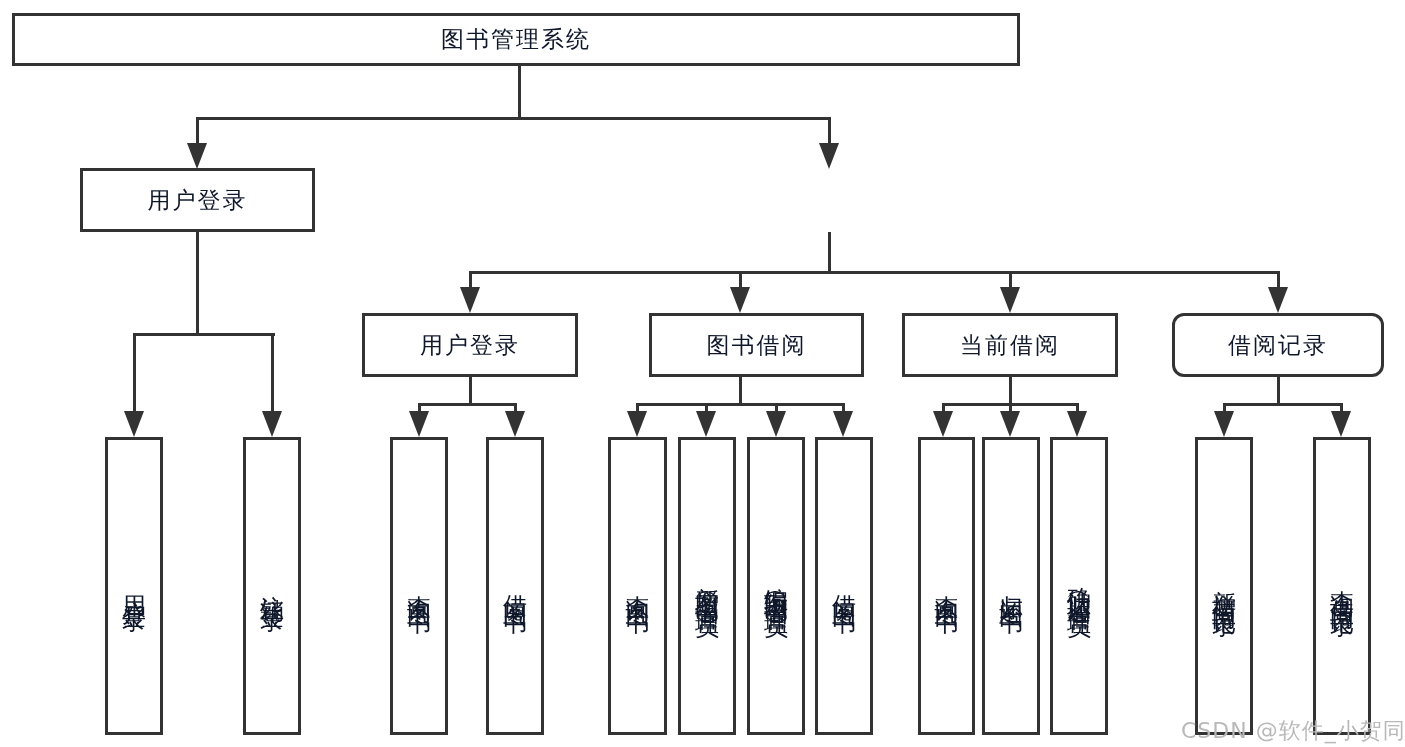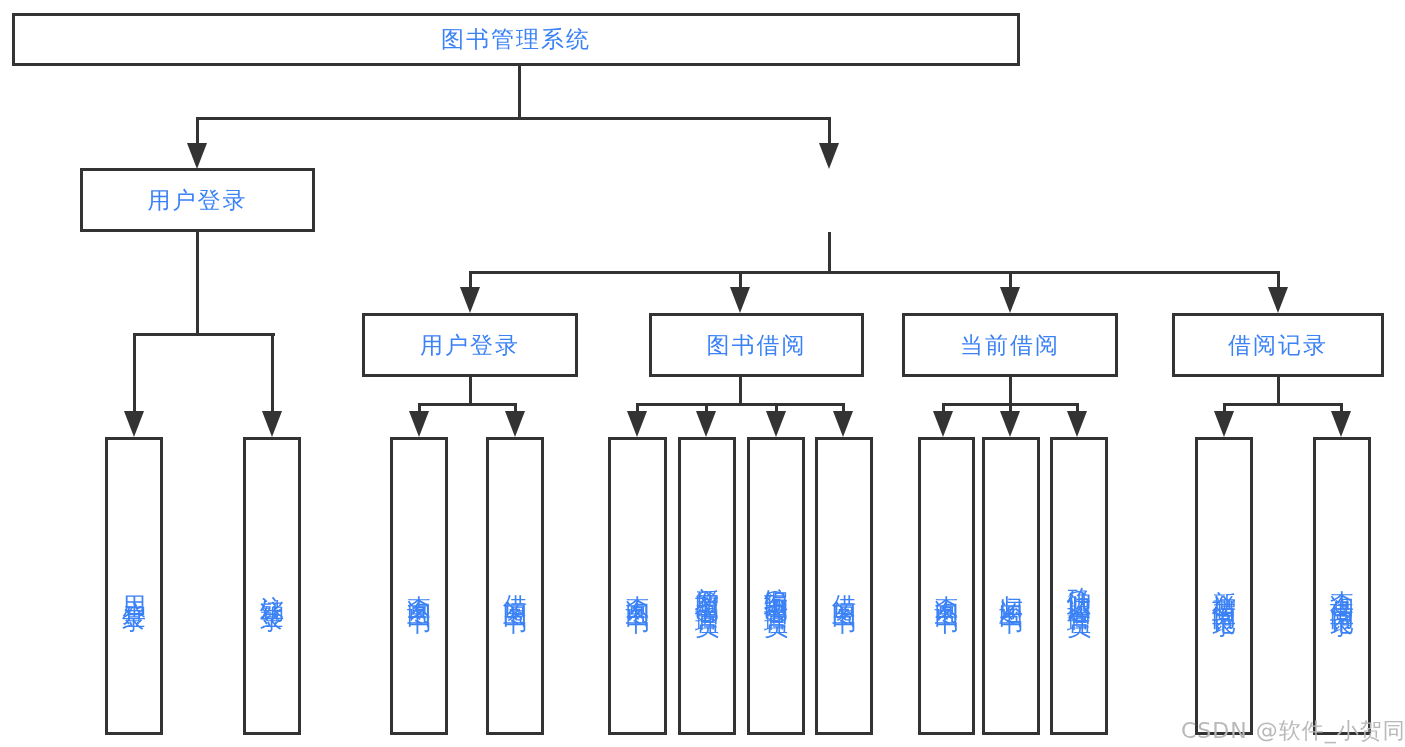--- a/index.html
+++ b/index.html
@@ -2,21 +2,21 @@
 <html><head>
 <meta charset="utf-8">
 <style>
   html,body{margin:0;padding:0;background:#ffffff;}
   .canvas{
     position:relative;width:1405px;height:747px;background:#ffffff;overflow:hidden;
     font-family:"DejaVu Sans","Liberation Sans",sans-serif;color:#333333;
   }
   .box{
     position:absolute;border:3px solid #333333;background:#ffffff;box-sizing:border-box;
-    display:flex;align-items:center;justify-content:center;color:#3b82f6;
+    display:flex;align-items:center;justify-content:center;color:#0f172a;
   }
   .hlabel{font-size:23px;letter-spacing:2px;white-space:nowrap;}
   .vlabel{writing-mode:vertical-rl;font-size:24px;letter-spacing:5px;line-height:1;white-space:nowrap;}
   .vline{position:absolute;width:3px;background:#333333;}
   .hline{position:absolute;height:3px;background:#333333;}
   .arrow{
     position:absolute;width:0;height:0;
     border-left:10px solid transparent;border-right:10px solid transparent;
     border-top:26px solid #333333;
   }
@@ -65,21 +65,21 @@
 
   <div class="box hlabel" style="left:362px;top:313px;width:216px;height:64px;">
     <span>用户登录</span>
   </div>
   <div class="box hlabel" style="left:633px;top:313px;width:215px;height:64px;margin-left:16px;">
     <span>图书借阅</span>
   </div>
   <div class="box hlabel" style="left:902px;top:313px;width:216px;height:64px;">
     <span>当前借阅</span>
   </div>
-  <div class="box hlabel" style="left:1172px;top:313px;width:212px;height:64px;">
+  <div class="box hlabel" style="left:1172px;top:313px;width:212px;height:64px;border-radius:12px;">
     <span>借阅记录</span>
   </div>
 
   <div class="vline" style="left:469px;top:377px;height:29px;"></div>
   <div class="hline" style="left:418px;top:403px;width:99px;"></div>
   <div class="vline" style="left:418px;top:403px;height:10px;"></div>
   <div class="arrow" style="left:409px;top:411px;"></div>
   <div class="vline" style="left:514px;top:403px;height:10px;"></div>
   <div class="arrow" style="left:505px;top:411px;"></div>
 

